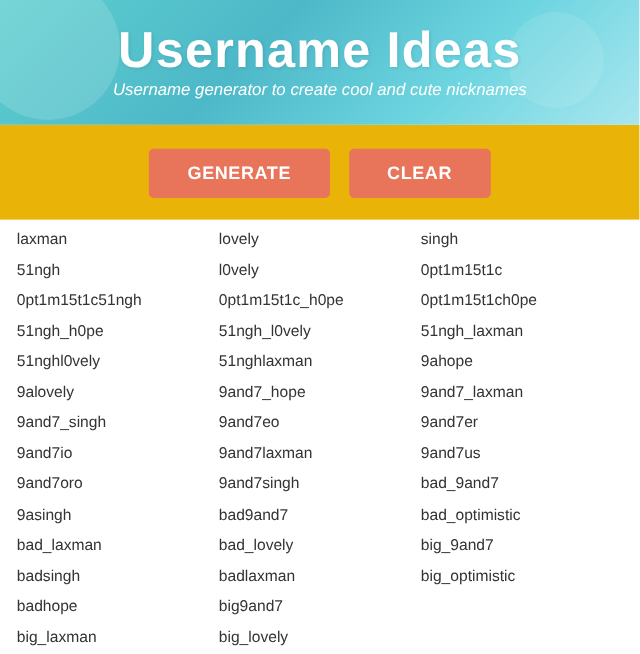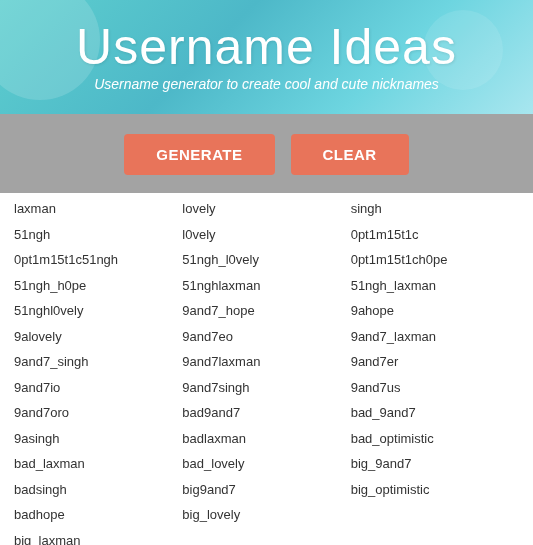--- a/index.html
+++ b/index.html
@@ -30,22 +30,22 @@
     .header::after {
       content: '';
       position: absolute;
       top: 10px; right: 30px;
       width: 80px; height: 80px;
       background: rgba(255,255,255,0.1);
       border-radius: 50%;
     }
 
     .header-title {
-      font-size: 50px;
-      font-weight: normal;
+      font-size: 42px;
+      font-weight: bold;
       color: #fff;
       text-shadow: 1px 1px 3px rgba(0,0,0,0.1);
       position: relative;
       z-index: 1;
       letter-spacing: 1px;
     }
 
     .header-subtitle {
       font-size: 14px;
       color: #fff;
@@ -53,21 +53,21 @@
       font-style: italic;
       position: relative;
       z-index: 1;
     }
 
     .button-row {
       display: flex;
       justify-content: center;
       gap: 16px;
       padding: 20px 0 18px;
-      background: #a3a3a3;
+      background: #eab308;
     }
 
     .btn {
       padding: 12px 32px;
       border: none;
       border-radius: 4px;
       font-size: 15px;
       font-weight: bold;
       cursor: pointer;
       letter-spacing: 0.5px;
@@ -128,29 +128,30 @@
       <span class="username-item">9and7oro</span>
       <span class="username-item">9asingh</span>
       <span class="username-item">bad_laxman</span>
       <span class="username-item">badsingh</span>
       <span class="username-item">badhope</span>
       <span class="username-item">big_laxman</span>
     </div>
   <div class="username-col" id="col1">
       <span class="username-item">lovely</span>
       <span class="username-item">l0vely</span>
+      <span class="username-item">0pt1m15t1c_h0pe</span>
       <span class="username-item">51ngh_l0vely</span>
       <span class="username-item">51nghlaxman</span>
       <span class="username-item">9and7_hope</span>
       <span class="username-item">9and7eo</span>
       <span class="username-item">9and7laxman</span>
       <span class="username-item">9and7singh</span>
       <span class="username-item">bad9and7</span>
+      <span class="username-item">bad_lovely</span>
       <span class="username-item">badlaxman</span>
-      <span class="username-item">bad_lovely</span>
       <span class="username-item">big9and7</span>
       <span class="username-item">big_lovely</span>
     </div>
   <div class="username-col" id="col2">
       <span class="username-item">singh</span>
       <span class="username-item">0pt1m15t1c</span>
       <span class="username-item">0pt1m15t1ch0pe</span>
       <span class="username-item">51ngh_laxman</span>
       <span class="username-item">9ahope</span>
       <span class="username-item">9and7_laxman</span>

